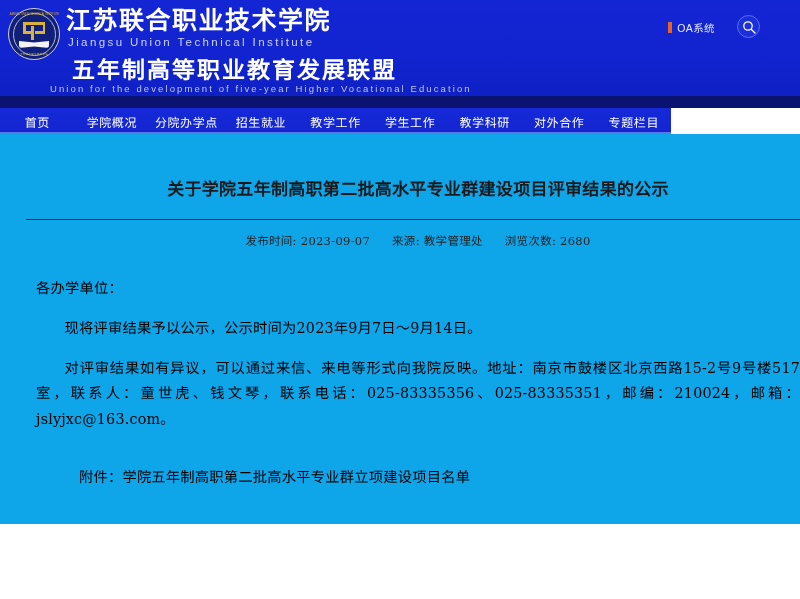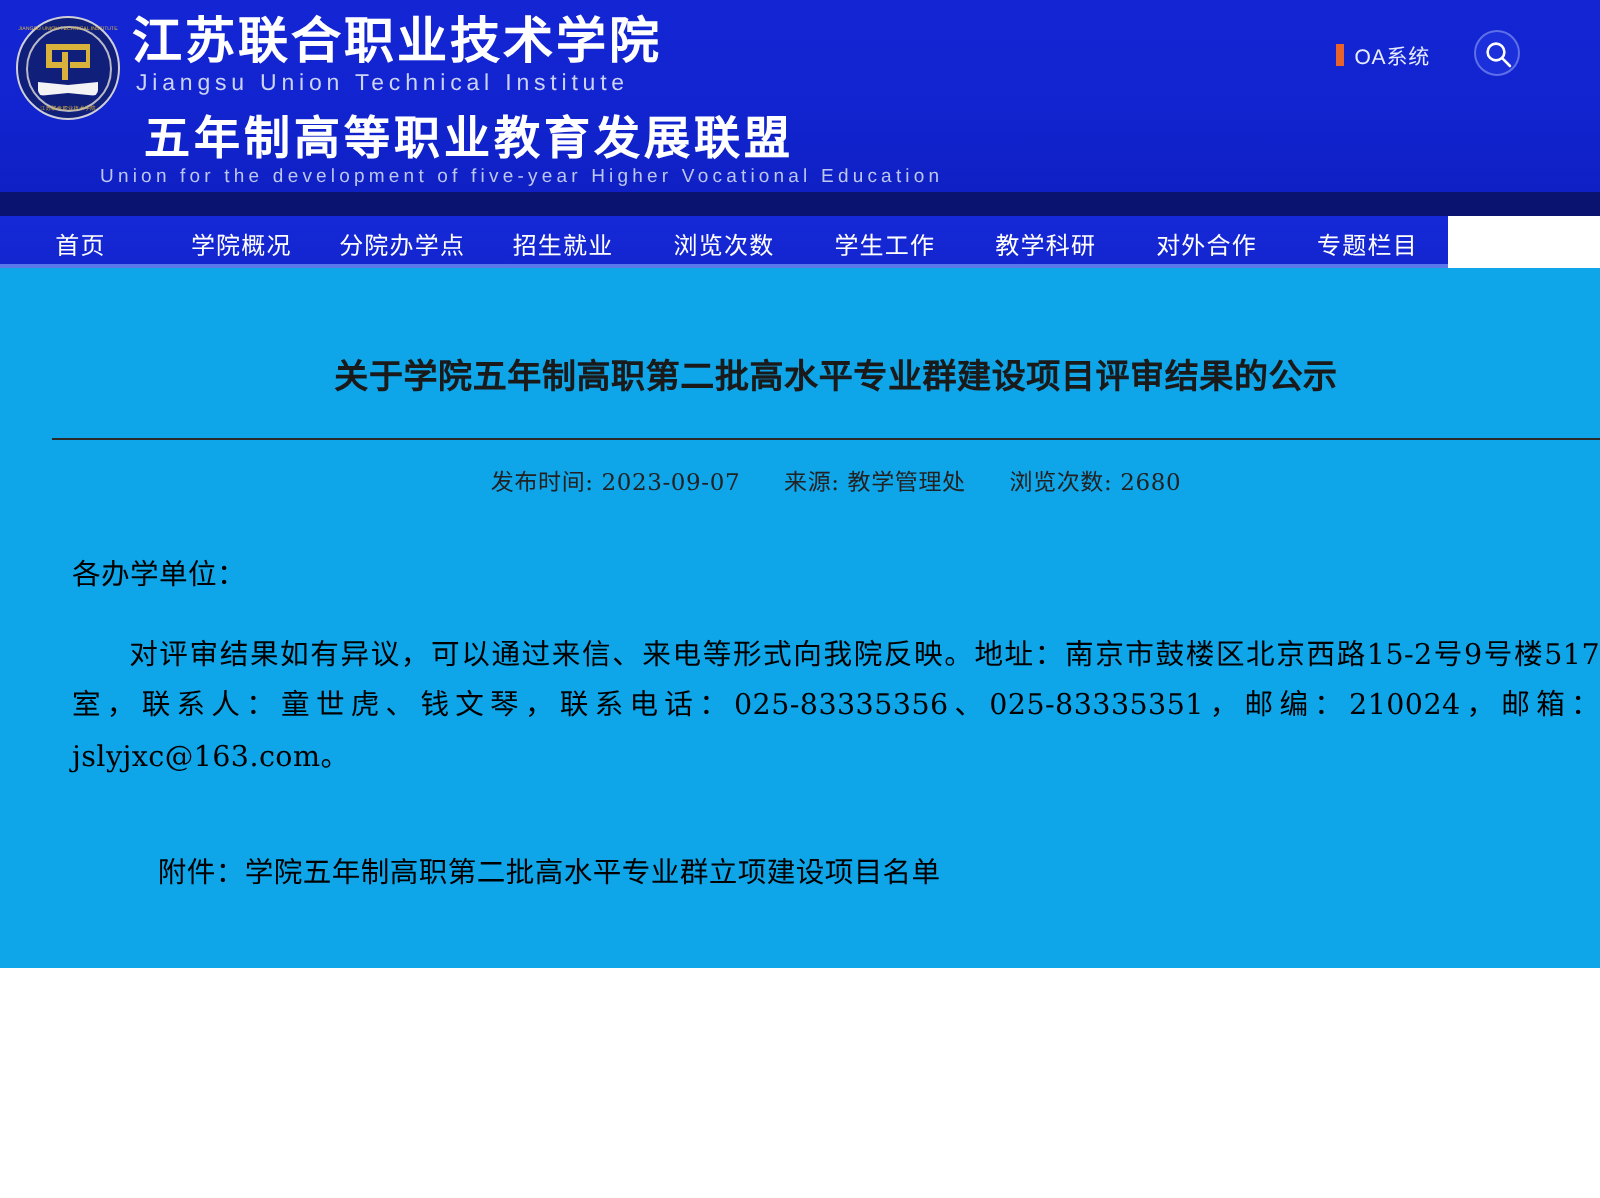--- a/index.html
+++ b/index.html
@@ -194,21 +194,21 @@
   .search-btn svg { position: absolute; left: 4px; top: 4px; }
 
   
   .nav-strip {
     width: 800px;
     height: 12px;
     background: #0a1470;
   }
   .nav {
     position: relative;
-    width: 724px;
+    width: 671px;
     height: 26px;
     background: #1428d4;
     background: linear-gradient(180deg, #1629d8 0%, #1225ce 100%);
     display: flex;
     align-items: center;
     box-sizing: border-box;
   }
   .nav::after {
     content: "";
     position: absolute;
@@ -316,21 +316,21 @@
     </div>
   </div>
 
   <div class="nav-strip"></div>
 
   <div class="nav">
     <div class="nav-item">首页</div>
     <div class="nav-item">学院概况</div>
     <div class="nav-item">分院办学点</div>
     <div class="nav-item">招生就业</div>
-    <div class="nav-item">浏览次数</div>
+    <div class="nav-item">教学工作</div>
     <div class="nav-item">学生工作</div>
     <div class="nav-item">教学科研</div>
     <div class="nav-item">对外合作</div>
     <div class="nav-item">专题栏目</div>
   </div>
 
   <div class="article">
 
     <div class="art-title">关于学院五年制高职第二批高水平专业群建设项目评审结果的公示</div>
 
@@ -346,19 +346,20 @@
         <b>教学管理处</b>
       </span>
       <span>
         <b>浏览次数:</b>
         <b>2680</b>
       </span>
     </div>
 
     <div class="art-body">
       <p class="p-salutation">各办学单位：</p>
+      <p class="p-indent">现将评审结果予以公示，公示时间为2023年9月7日～9月14日。</p>
       <p class="p-indent">对评审结果如有异议，可以通过来信、来电等形式向我院反映。地址：南京市鼓楼区北京西路15-2号9号楼517室，联系人：童世虎、钱文琴，联系电话：025-83335356、025-83335351，邮编：210024，邮箱：jslyjxc@163.com。</p>
       <p class="p-attach">附件：学院五年制高职第二批高水平专业群立项建设项目名单</p>
     </div>
 
   </div>
 
 </div>
 
 </body></html>

